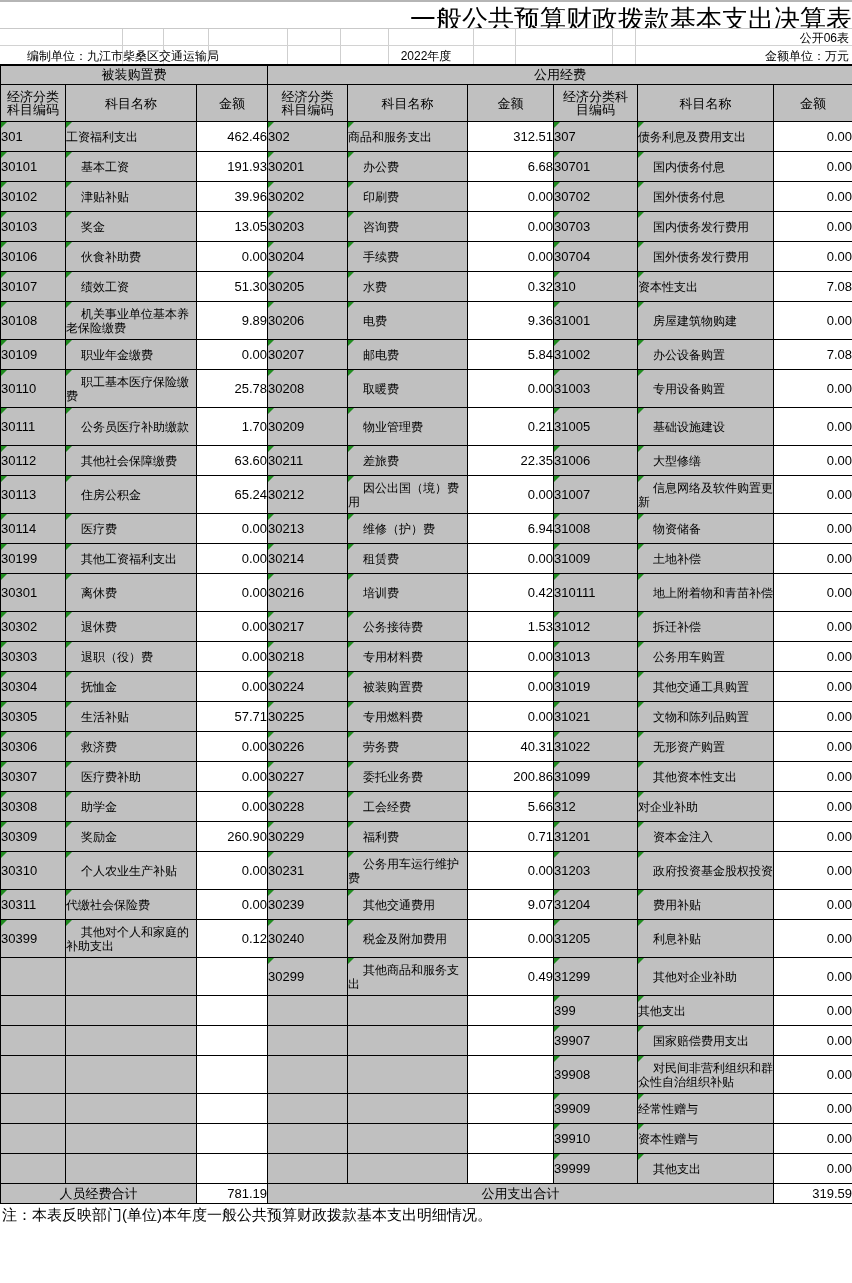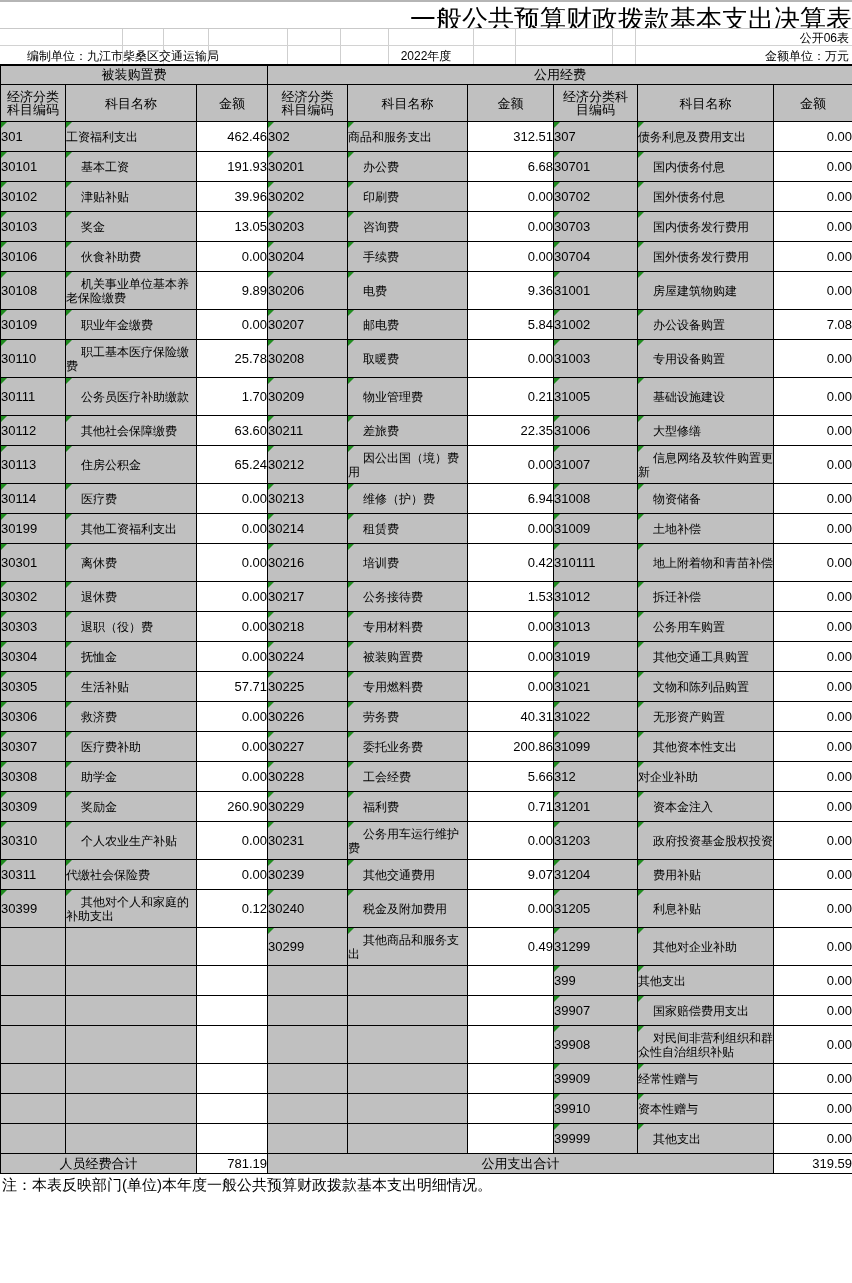--- a/index.html
+++ b/index.html
@@ -170,20 +170,31 @@
           <td class="code gray">30106<span class="tri"></span></td>
           <td class="name gray ind">伙食补助费<span class="tri"></span></td>
           <td class="amt">0.00</td>
           <td class="code gray">30204<span class="tri"></span></td>
           <td class="name gray ind">手续费<span class="tri"></span></td>
           <td class="amt">0.00</td>
           <td class="code gray">30704<span class="tri"></span></td>
           <td class="name gray ind">国外债务发行费用<span class="tri"></span></td>
           <td class="amt">0.00</td>
         </tr>
+        <tr class="r">
+          <td class="code gray">30107<span class="tri"></span></td>
+          <td class="name gray ind">绩效工资<span class="tri"></span></td>
+          <td class="amt">51.30</td>
+          <td class="code gray">30205<span class="tri"></span></td>
+          <td class="name gray ind">水费<span class="tri"></span></td>
+          <td class="amt">0.32</td>
+          <td class="code gray bold">310<span class="tri"></span></td>
+          <td class="name gray bold">资本性支出<span class="tri"></span></td>
+          <td class="amt">7.08</td>
+        </tr>
         <tr class="r tall">
           <td class="code gray">30108<span class="tri"></span></td>
           <td class="name gray ind">机关事业单位基本养老保险缴费<span class="tri"></span></td>
           <td class="amt">9.89</td>
           <td class="code gray">30206<span class="tri"></span></td>
           <td class="name gray ind">电费<span class="tri"></span></td>
           <td class="amt">9.36</td>
           <td class="code gray">31001<span class="tri"></span></td>
           <td class="name gray ind">房屋建筑物购建<span class="tri"></span></td>
           <td class="amt">0.00</td>

